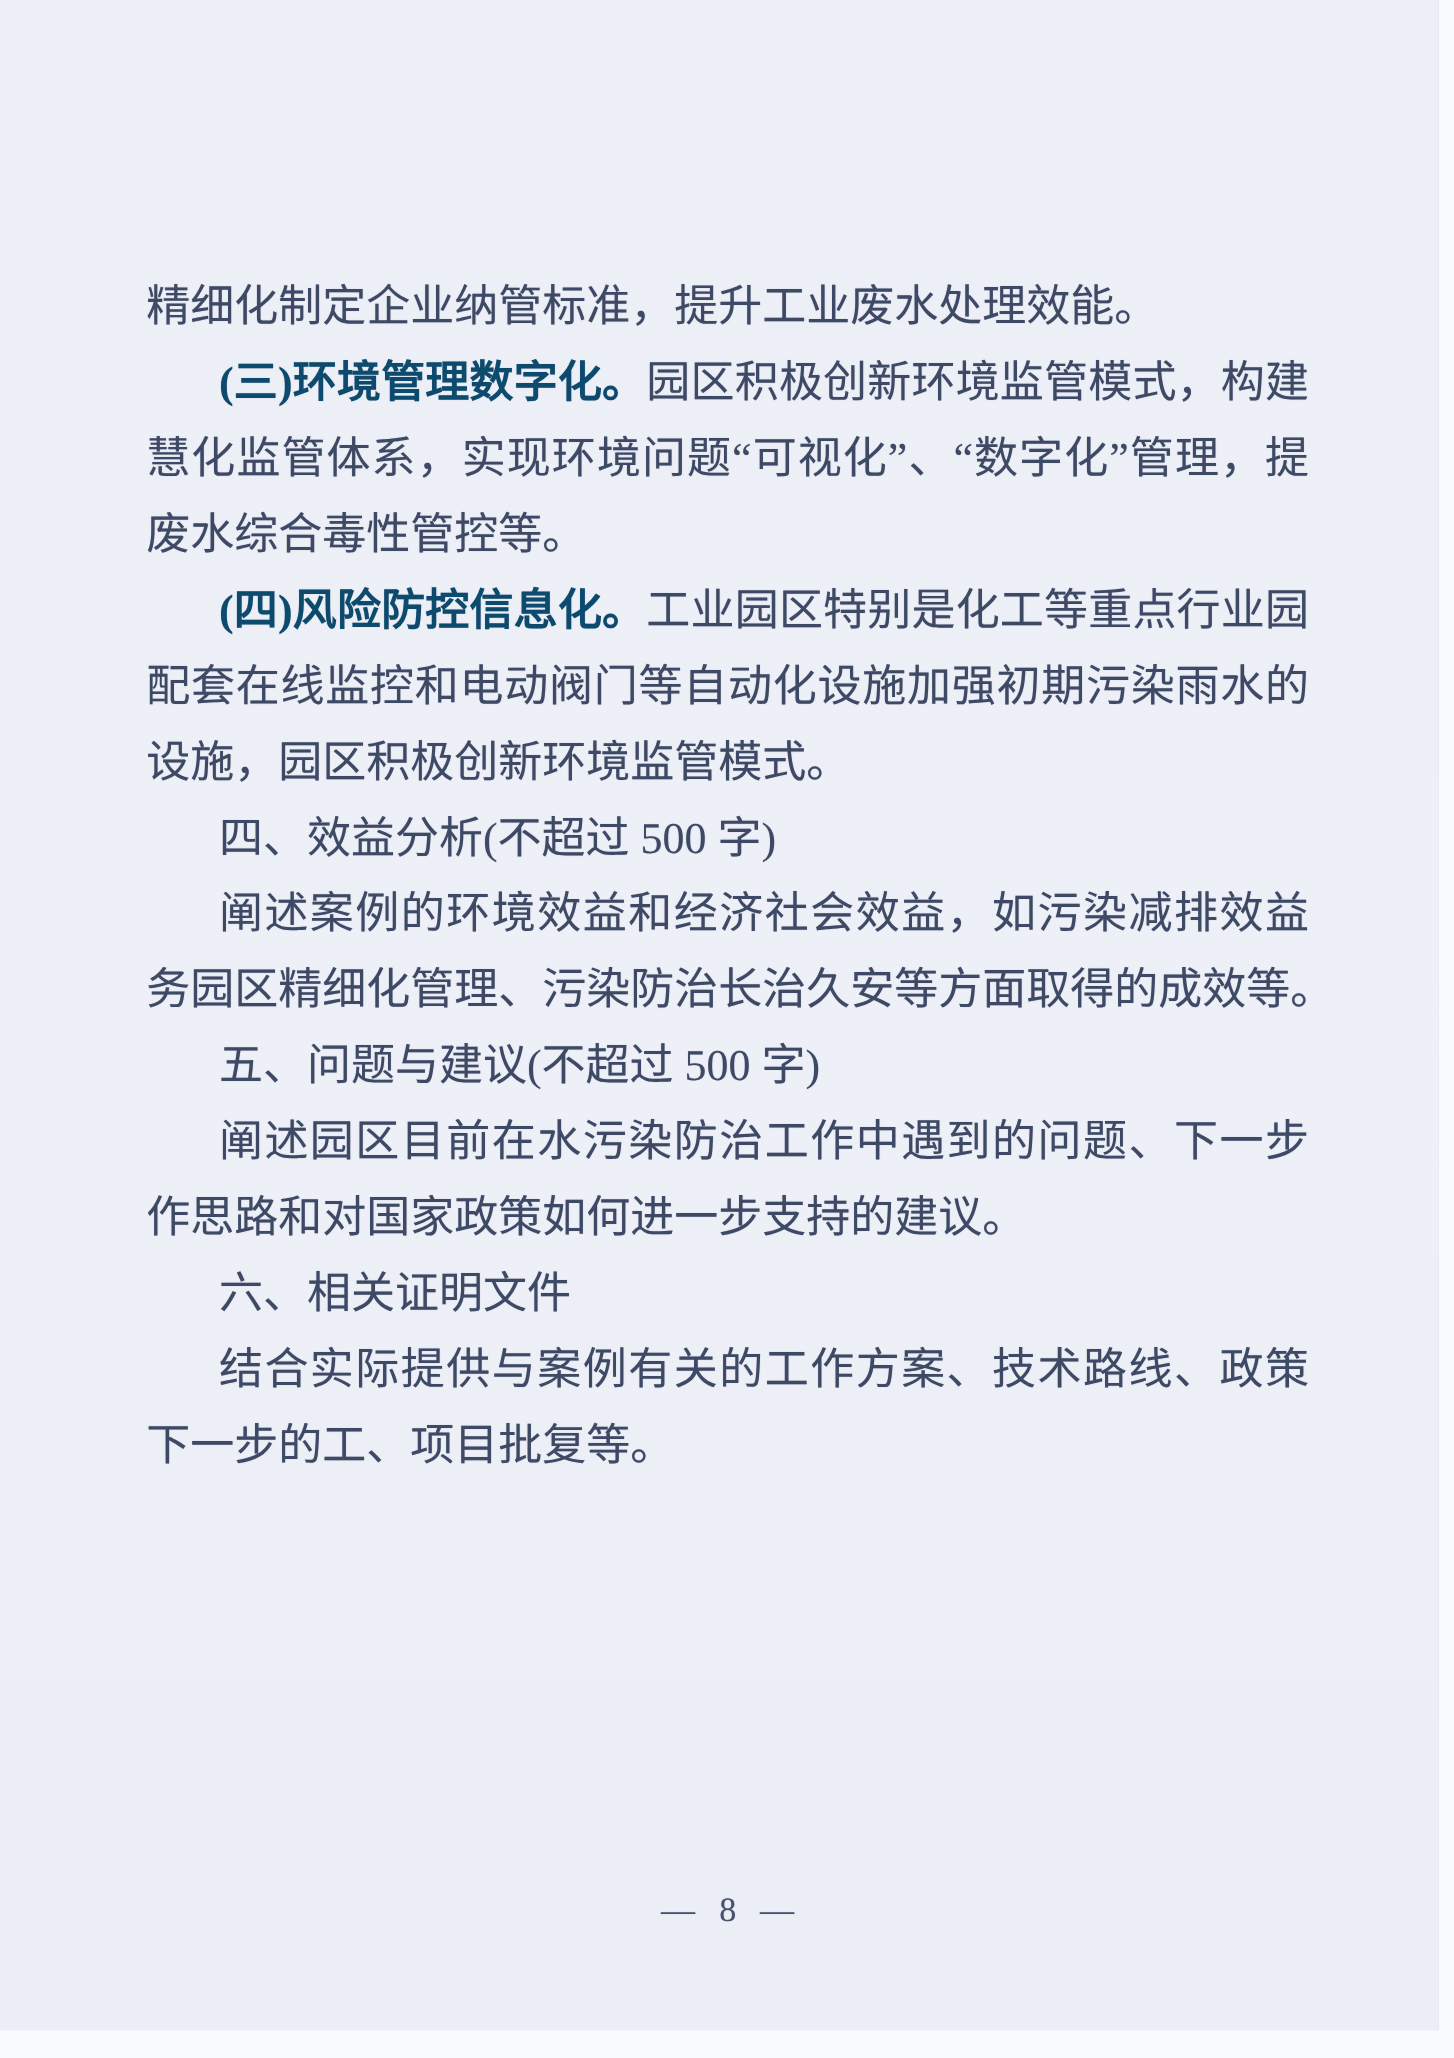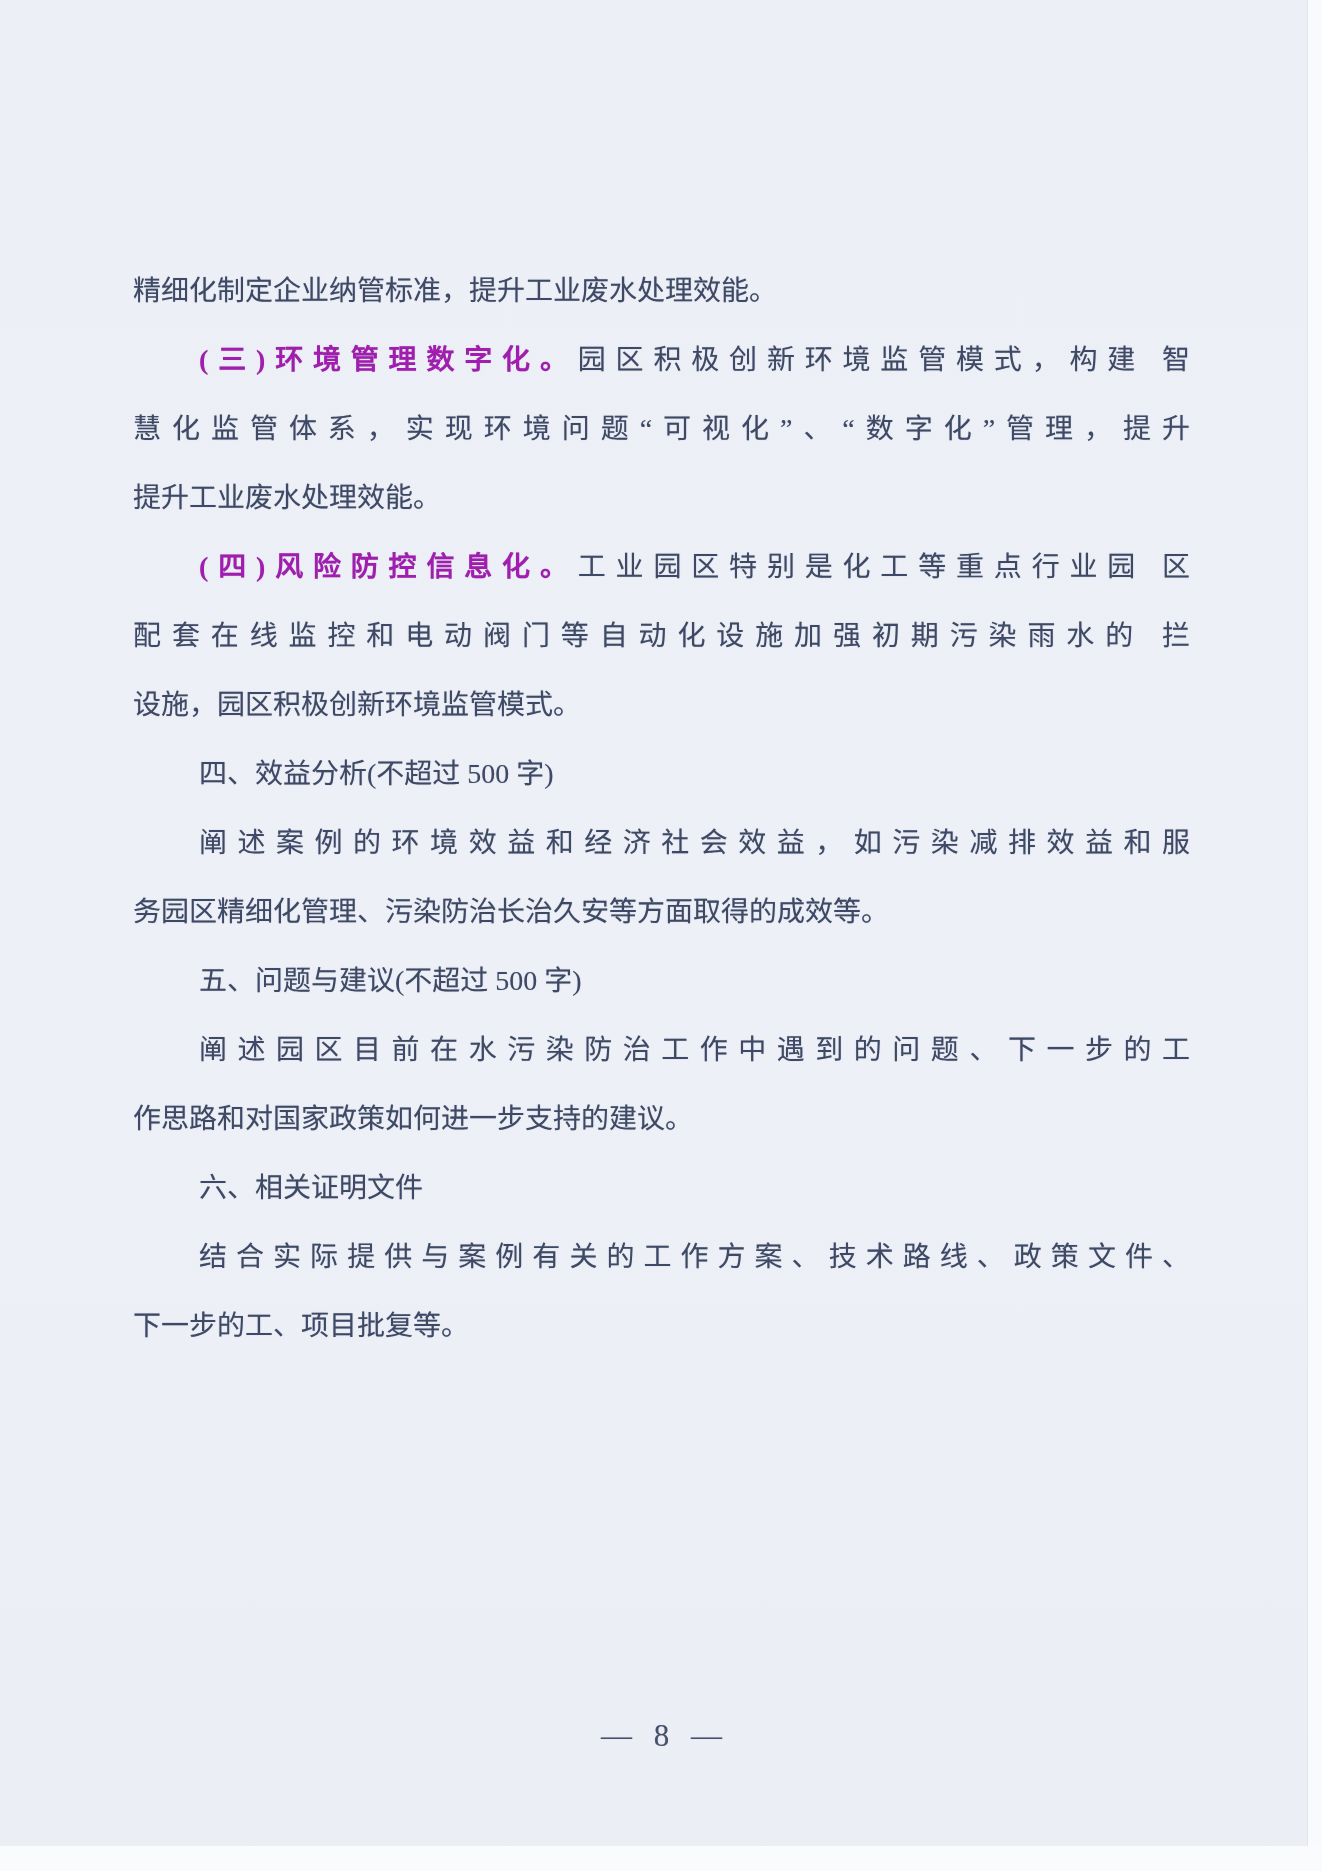--- a/index.html
+++ b/index.html
@@ -41,43 +41,43 @@
     position: absolute;
     left: 0;
     bottom: 0;
     width: 1322px;
     height: 25px;
     background: #fafbfd;
   }
   .textblock {
     position: absolute;
     left: 133px;
-    top: 256px;
+    top: 244px;
     width: 1057px;
     color: #3e4a65;
-    font-size: 28px;
+    font-size: 40px;
     letter-spacing: 0;
     text-shadow: 0 0 1px rgba(62, 74, 101, 0.35);
   }
   .line {
     height: 69px;
     line-height: 69px;
     white-space: nowrap;
   }
   .indent { padding-left: 66px; }
   .justify {
     text-align: justify;
     text-align-last: justify;
     white-space: normal;
     overflow: hidden;
     height: 69px;
   }
   .bold {
     font-weight: 700;
-    color: #a21caf;
+    color: #0c4a6e;
   }
   .footer {
     position: absolute;
     left: 133px;
     top: 1718px;
     width: 1057px;
     text-align: center;
     font-size: 31px;
     color: #47516b;
     word-spacing: 14px;
@@ -94,21 +94,21 @@
     <div class="line">
       <span>精细化制定企业纳管标准，提升工业废水处理效能。</span>
     </div>
     <div class="line indent justify">
       <span class="bold">(三)环境管理数字化。</span><span>园区积极创新环境监管模式，构建 智</span>
     </div>
     <div class="line justify">
       <span>慧化监管体系，实现环境问题“可视化”、“数字化”管理，提升</span>
     </div>
     <div class="line">
-      <span>提升工业废水处理效能。</span>
+      <span>废水综合毒性管控等。</span>
     </div>
     <div class="line indent justify">
       <span class="bold">(四)风险防控信息化。</span><span>工业园区特别是化工等重点行业园 区</span>
     </div>
     <div class="line justify">
       <span>配套在线监控和电动阀门等自动化设施加强初期污染雨水的 拦</span>
     </div>
     <div class="line">
       <span>设施，园区积极创新环境监管模式。</span>
     </div>

